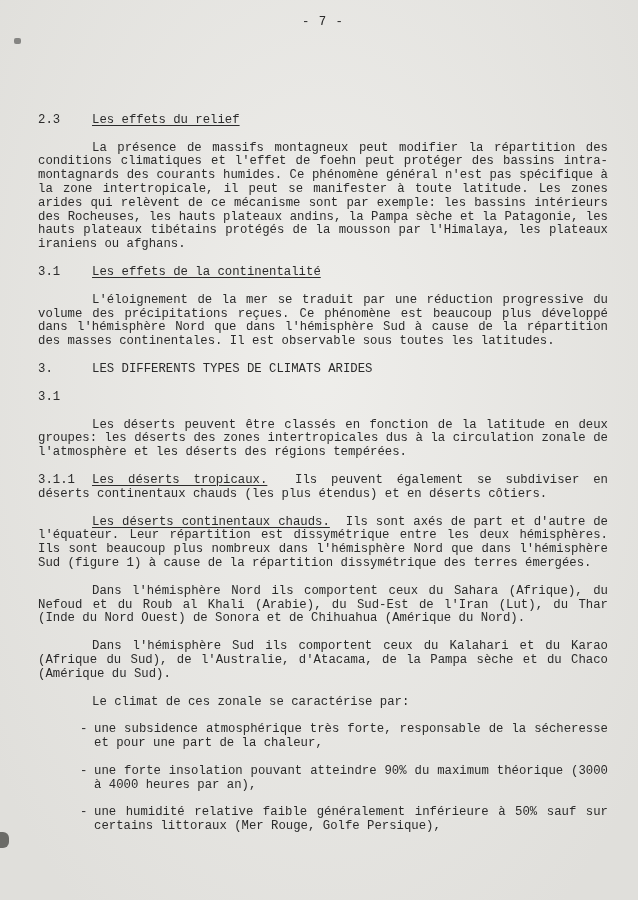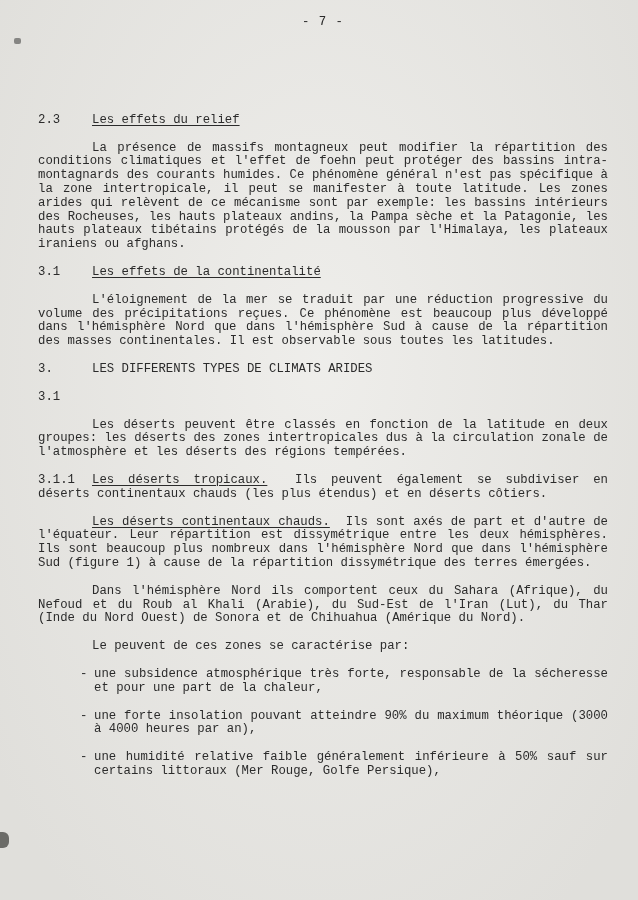--- a/index.html
+++ b/index.html
@@ -92,22 +92,23 @@
     <span>Ils peuvent également se subdiviser en déserts continentaux chauds (les plus étendus) et en déserts côtiers.</span>
   </p>
 
   <p class="para indent">
     <span class="underlined">Les déserts continentaux chauds.</span>&nbsp;
     <span>Ils sont axés de part et d'autre de l'équateur. Leur répartition est dissymétrique entre les deux hémisphères. Ils sont beaucoup plus nombreux dans l'hémisphère Nord que dans l'hémisphère Sud (figure 1) à cause de la répartition dissymétrique des terres émergées.</span>
   </p>
 
   <p class="para indent">Dans l'hémisphère Nord ils comportent ceux du Sahara (Afrique), du Nefoud et du Roub al Khali (Arabie), du Sud-Est de l'Iran (Lut), du Thar (Inde du Nord Ouest) de Sonora et de Chihuahua (Amérique du Nord).</p>
 
+  <p class="para indent">Dans l'hémisphère Sud ils comportent ceux du Kalahari et du Karao (Afrique du Sud), de l'Australie, d'Atacama, de la Pampa sèche et du Chaco (Amérique du Sud).</p>
 
-  <p class="para indent">Le peuvent de ces zones se caractérise par:</p>
+  <p class="para indent">Le climat de ces zonale se caractérise par:</p>
 
   <div class="bullets">
     <div class="bullet">
       <span class="dash">-</span>
       <span class="btext">une subsidence atmosphérique très forte, responsable de la sécheresse et pour une part de la chaleur,</span>
     </div>
     <div class="bullet">
       <span class="dash">-</span>
       <span class="btext">une forte insolation pouvant atteindre 90% du maximum théorique (3000 à 4000 heures par an),</span>
     </div>

